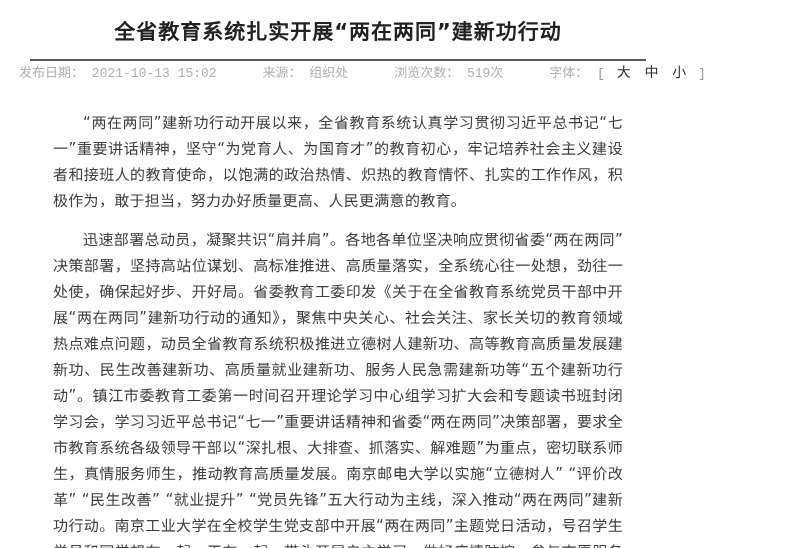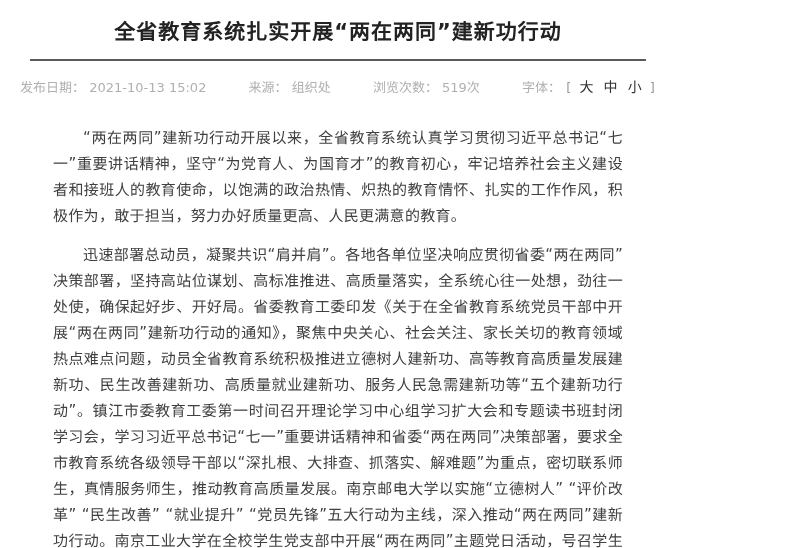--- a/index.html
+++ b/index.html
@@ -28,25 +28,25 @@
     color: #222222;
     letter-spacing: 1px;
     line-height: 1.3;
   }
   .title-divider {
     margin: 0 30px;
     height: 0;
     border-top: 2px solid #595a5c;
   }
   .meta-bar {
-    margin-top: 15px;
     text-align: center;
     font-size: 13px;
     color: #b0b0b0;
     white-space: nowrap;
+    font-family: Liberation Mono, monospace;
   }
   .meta-item {
     display: inline-block;
     margin: 0 19px;
   }
   .meta-item .label,
   .meta-item .value {
     color: #b0b0b0;
   }
   .font-picker .bracket {

